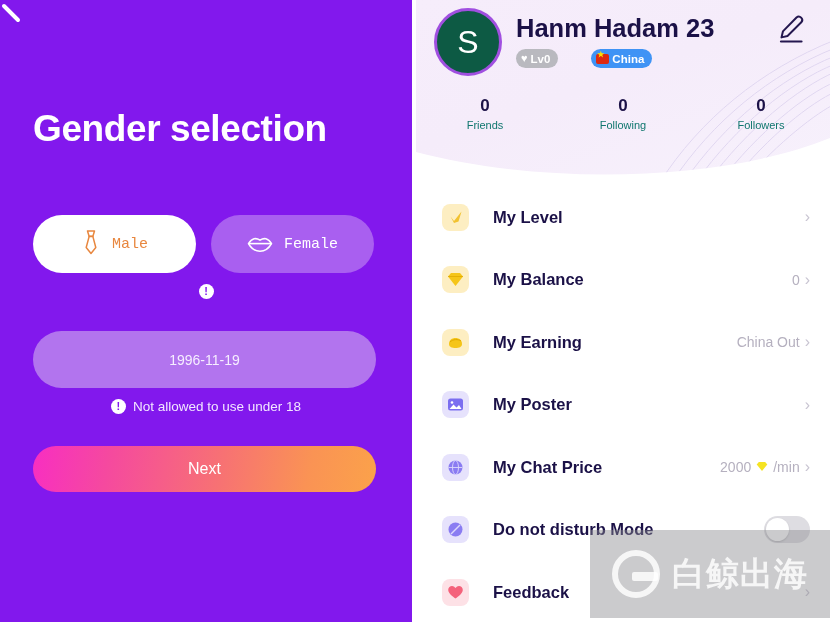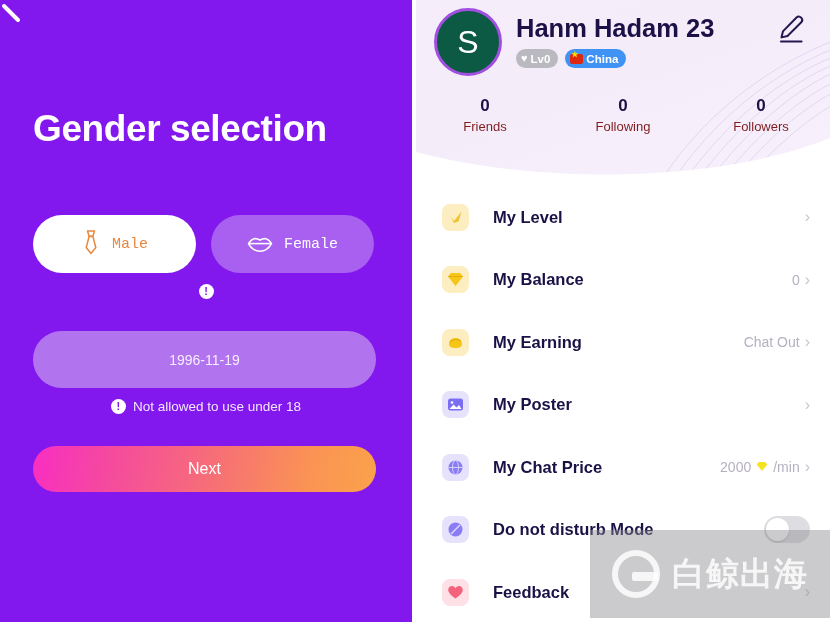--- a/index.html
+++ b/index.html
@@ -138,21 +138,21 @@
     position:absolute; left:100px; top:49px;
     display:flex; gap:7px; align-items:center;
   }
   .badge {
     height:19px; border-radius:10px;
     display:flex; align-items:center; gap:3px;
     padding:0 8px 0 5px;
     font-size:11.5px; font-weight:bold; color:#ffffff;
   }
   .badge.lv { background:#b9b9bf; }
-  .badge.country { background:#3f93f5; }
+  .badge.country { background:#3f93f5;margin-left:26px; }
   .badge .heart-glyph { font-size:11px; line-height:1; color:#ffffff; }
   .badge .flag-glyph {
     width:13px; height:10px; border-radius:2px;
     background:#de2910; position:relative; display:inline-block;
   }
   .badge .flag-glyph::after {
     content:"★"; position:absolute; left:1px; top:-3px;
     font-size:8px; color:#ffde00; line-height:1;
   }
 
@@ -160,21 +160,21 @@
     position:absolute; right:22px; top:12px;
     width:34px; height:34px; cursor:pointer;
   }
 
   .stats {
     position:absolute; left:0; top:95px;
     width:414px; display:flex;
   }
   .stat { flex:1; text-align:center; }
   .stat .num { font-size:17px; font-weight:bold; color:#1b1147; line-height:1.35; }
-  .stat .lbl { font-size:13px; color:#7f1d1d; line-height:1.35; }
+  .stat .lbl { font-size:11px; color:#0f766e; line-height:1.35; }
 
   
   .menu { position:absolute; left:0; top:186px; width:414px; }
   .menu-item {
     position:relative;
     height:62.5px;
     display:flex; align-items:center;
     padding:0 20px 0 26px;
     cursor:pointer;
   }
@@ -386,21 +386,21 @@
 
       <div class="menu-item">
         <span class="menu-icon gold">
           <svg width="17" height="15" viewBox="0 0 17 15">
             <path d="M2 9 C2 5 5 3 8.5 3 C12 3 15 5 15 9 C15 12 12 13 8.5 13 C5 13 2 12 2 9 z" fill="#f5c518"></path>
             <path d="M3 7 C6 4 11 4 14 6" stroke="#e0a800" stroke-width="1" fill="none"></path>
           </svg>
         </span>
         <span class="menu-label">My Earning</span>
         <span class="menu-right">
-          <span class="val">Chat Out</span>
+          <span class="val">China Out</span>
           <span class="chev">›</span>
         </span>
       </div>
 
       <div class="menu-item">
         <span class="menu-icon violet">
           <svg width="17" height="15" viewBox="0 0 17 15">
             <rect x="1" y="1.5" width="15" height="12" rx="2.5" fill="#7b6ef0"></rect>
             <circle cx="5" cy="5.5" r="1.3" fill="#ffffff"></circle>
             <path d="M2.5 12 L6.5 7.5 L9.5 10.5 L12 8 L14.5 12 z" fill="#ffffff"></path>

